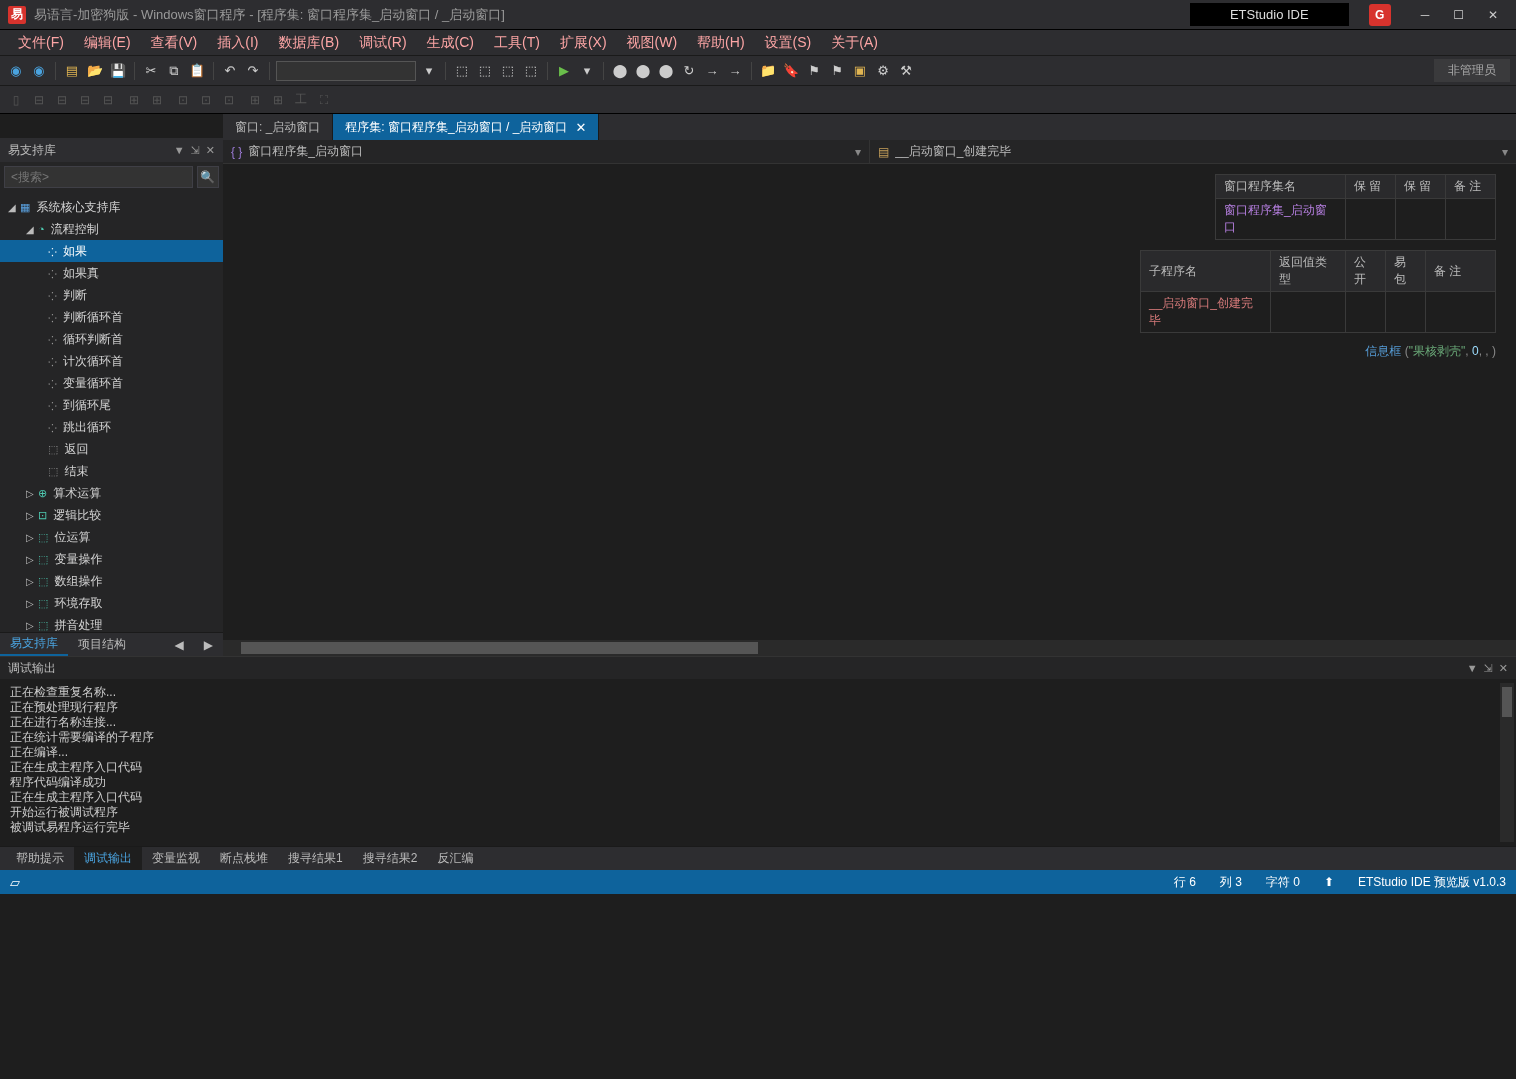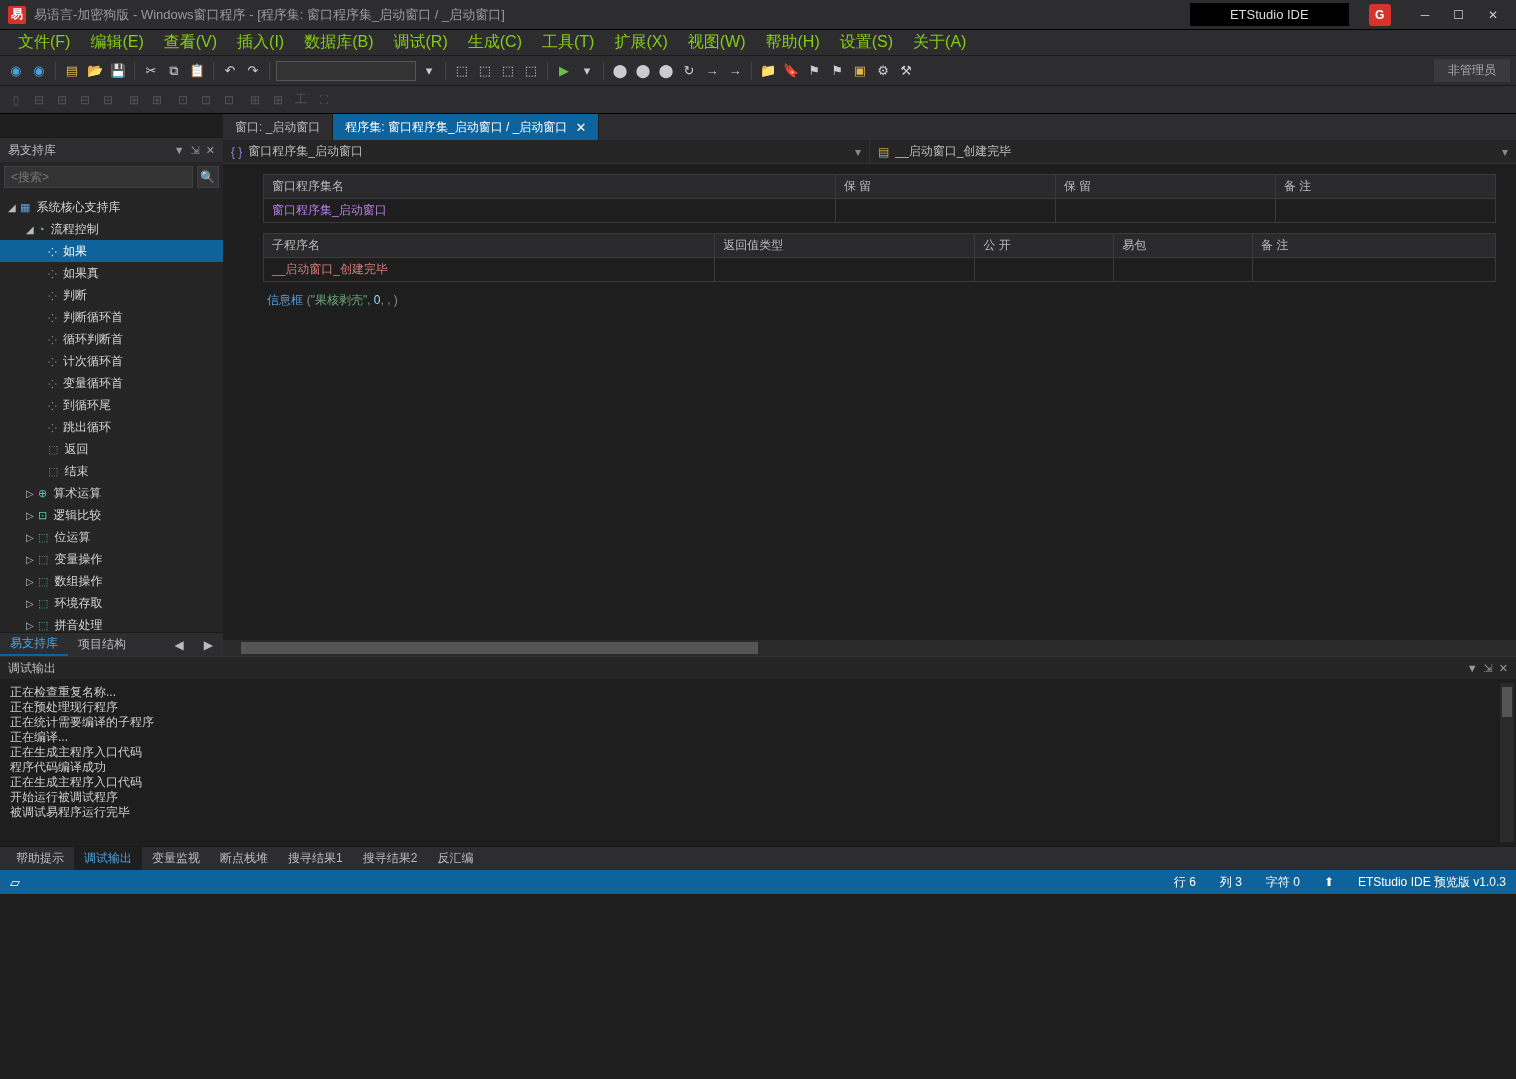--- a/index.html
+++ b/index.html
@@ -4,21 +4,21 @@
 <style>
 * { margin: 0; padding: 0; box-sizing: border-box; font-family: "Microsoft YaHei", "Segoe UI", sans-serif; font-size: 12px; user-select: none; }
 html, body { width: 1516px; height: 1079px; overflow: hidden; background: #1e1e1e; color: #ccc; }
 .titlebar { height: 30px; background: #2d2d30; display: flex; align-items: center; padding: 0 8px; border-bottom: 1px solid #000; }
 .titlebar .logo { width: 18px; height: 18px; background: #d7332d; border-radius: 2px; display: flex; align-items: center; justify-content: center; color: #fff; font-weight: bold; margin-right: 8px; }
 .titlebar .title { flex: 1; color: #999; font-size: 13px; }
 .titlebar .center-badge { background: #000; padding: 4px 40px; color: #ddd; font-size: 13px; }
 .titlebar .glogo { width: 22px; height: 22px; background: #d7332d; border-radius: 3px; color: #fff; font-weight: bold; display: flex; align-items: center; justify-content: center; margin: 0 20px; }
 .titlebar .winbtns { display: flex; gap: 24px; color: #ccc; font-size: 14px; padding: 0 10px; }
 .menubar { height: 26px; background: #2d2d30; display: flex; align-items: center; padding: 0 10px; gap: 4px; border-bottom: 1px solid #1a1a1a; }
-.menubar span { padding: 2px 8px; color: #84cc16; font-size: 16px; }
+.menubar span { padding: 2px 8px; color: #fca5a5; font-size: 14px; }
 .toolbar { height: 30px; background: #2d2d30; display: flex; align-items: center; padding: 0 6px; gap: 3px; border-bottom: 1px solid #1a1a1a; }
 .toolbar .sep { width: 1px; height: 18px; background: #444; margin: 0 3px; }
 .toolbar .tbtn { width: 20px; height: 20px; display: flex; align-items: center; justify-content: center; color: #ccc; font-size: 13px; }
 .toolbar .combo { width: 140px; height: 20px; background: #333; border: 1px solid #555; }
 .toolbar .right { margin-left: auto; }
 .toolbar .adminbtn { padding: 3px 14px; background: #3a3a3c; color: #aaa; }
 .toolbar2 { height: 28px; background: #2d2d30; display: flex; align-items: center; padding: 0 6px; gap: 3px; border-bottom: 1px solid #000; }
 .toolbar2 .tbtn { width: 20px; height: 20px; color: #555; display:flex; align-items:center; justify-content:center; }
 .mainrow { display: flex; height: 542px; }
 .sidepanel { width: 223px; background: #252526; display: flex; flex-direction: column; margin-top: 24px; }
@@ -44,21 +44,21 @@
 .sidetabs .nav { margin-left: auto; display:flex; }
 .editcol { flex: 1; display: flex; flex-direction: column; background: #b91c1c; }
 .doctabs { height: 26px; background: #2d2d30; display: flex; align-items: stretch; }
 .doctabs .tab { padding: 0 12px; display: flex; align-items: center; gap: 8px; color: #bbb; border-right: 1px solid #1a1a1a; }
 .doctabs .tab.active { background: #0e639c; color: #fff; }
 .doctabs .x { font-size: 13px; }
 .contextbar { height: 24px; background: #252526; display: flex; align-items: stretch; border-bottom: 1px solid #333; }
 .contextbar .half { flex: 1; display: flex; align-items: center; padding: 0 8px; gap: 6px; color: #bbb; }
 .contextbar .half + .half { border-left: 1px solid #333; }
 .contextbar .dd { margin-left: auto; color: #888; }
-.codearea { flex: 1; background: #1e1e1e; padding: 10px 20px 10px 40px; position: relative; display:flex; flex-direction:column; gap:10px; }
+.codearea { flex: 1; background: #1e1e1e; padding: 10px 20px 10px 40px; position: relative; display:flex; flex-direction:column; gap:10px;align-items:flex-end; }
 .tbl { border-collapse: collapse; }
 .tbl th, .tbl td { border: 1px solid #3a3a3a; padding: 3px 8px; text-align: left; font-weight: normal; color: #bbb; height: 22px; }
 .tbl th { background: #2a2a2c; color: #bbb; font-size: 12px; }
 .tbl .purple { color: #b67fe0; }
 .tbl .red { color: #d67a7a; }
 .codeline { color: #569cd6; font-size: 13px; padding-left: 4px; }
 .codeline .s { color: #6aa978; }
 .codeline .n { color: #9cdcfe; }
 .codeline .p { color: #888; }
 .hscroll { height: 16px; background: #2a2a2a; position:relative; }
@@ -358,20 +358,21 @@
   <div class="outhead">
     <span>调试输出</span>
     <span class="spacer"></span>
     <span class="hicon">▼</span>
     <span class="hicon">⇲</span>
     <span class="hicon">✕</span>
   </div>
   <div class="outbody">
     <div>正在检查重复名称...</div>
     <div>正在预处理现行程序</div>
+    <div>正在进行名称连接...</div>
     <div>正在统计需要编译的子程序</div>
     <div>正在编译...</div>
     <div>正在生成主程序入口代码</div>
     <div>程序代码编译成功</div>
     <div>正在生成主程序入口代码</div>
     <div>开始运行被调试程序</div>
     <div>被调试易程序运行完毕</div>
     <div class="vscroll">
         <div class="vthumb"></div>
       </div>

